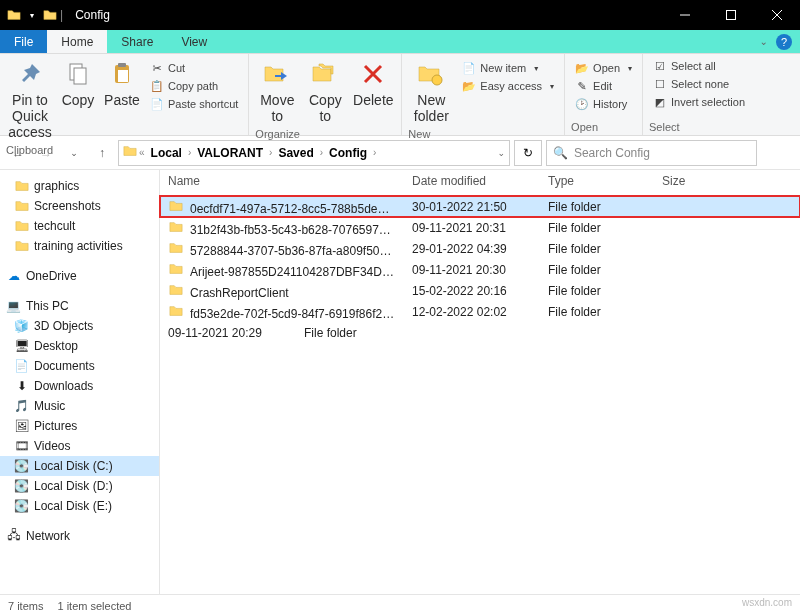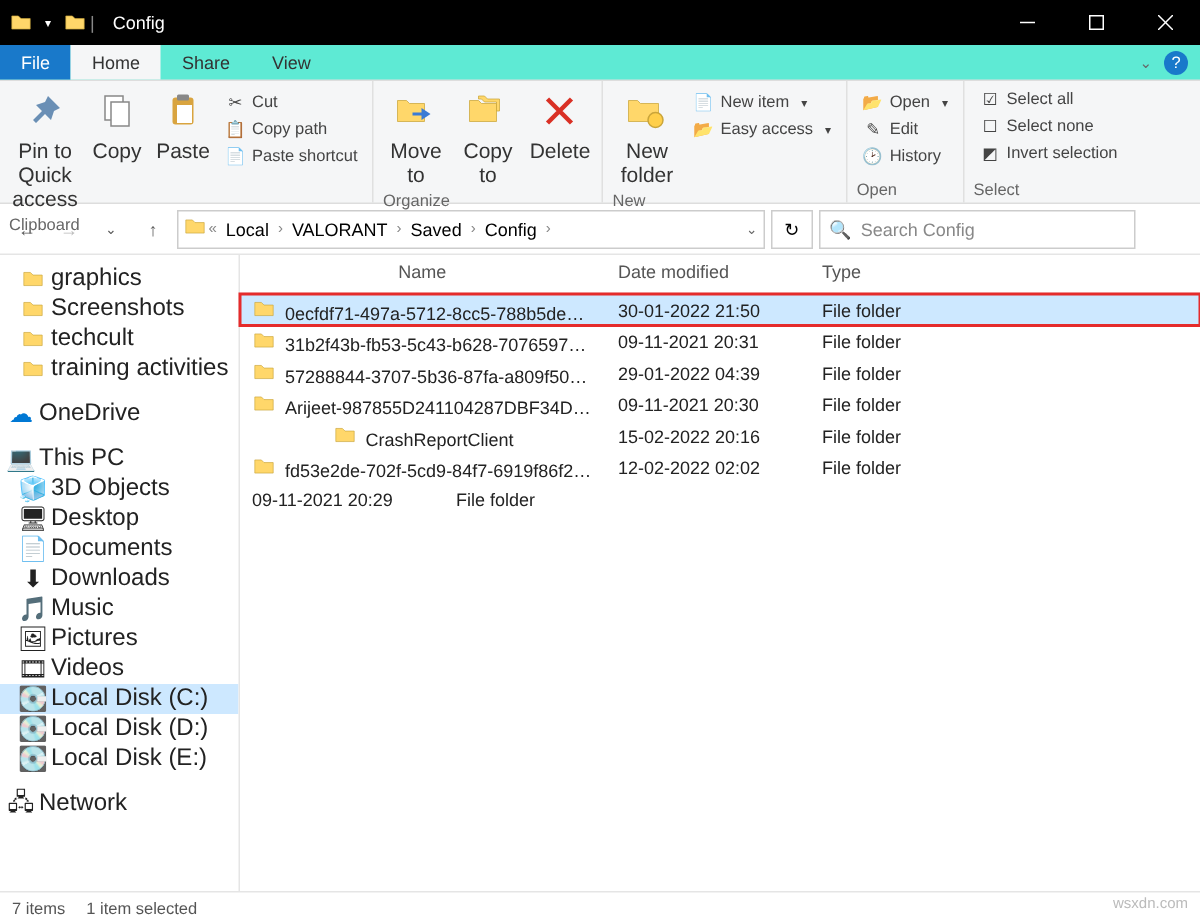--- a/index.html
+++ b/index.html
@@ -22,34 +22,34 @@
 .ribbon-group .group-label { font-size: 11px; color: #666; padding: 2px 0; }
 .big-btn { display: flex; flex-direction: column; align-items: center; width: 48px; padding: 2px; gap: 2px; }
 .big-btn .icon { width: 32px; height: 32px; display: flex; align-items: center; justify-content: center; }
 .big-btn .lbl { font-size: 14px; text-align: center; line-height: 1.15; color: #333; }
 .small-list { display: flex; flex-direction: column; gap: 2px; padding-top: 4px; }
 .small-item { display: flex; align-items: center; gap: 4px; font-size: 11px; color: #444; padding: 1px 4px; }
 .small-item .si-icon { width: 14px; height: 14px; display: inline-flex; align-items: center; justify-content: center; }
 .navbar { height: 34px; display: flex; align-items: center; padding: 0 6px; gap: 4px; border-bottom: 1px solid #e5e5e5; }
 .nav-btn { width: 24px; height: 24px; display: flex; align-items: center; justify-content: center; color: #555; }
 .addressbar { display:flex; align-items:center; flex: 0.62; height: 26px; border: 1px solid #ccc; padding: 0 4px; gap: 2px; }
-.crumb { font-size: 12px; padding: 0 4px; display: flex; align-items: center; gap: 4px; }
+.crumb { font-size: 12px; padding: 0 4px; display: flex; align-items: center; gap: 4px; font-weight: bold; }
 .crumb-sep { color: #888; font-size: 10px; }
 .refresh-box { width: 28px; height: 26px; border: 1px solid #ccc; display: flex; align-items: center; justify-content: center; }
 .searchbox { flex: 0.32; height: 26px; border: 1px solid #ccc; display: flex; align-items: center; padding: 0 6px; gap: 6px; color: #888; }
 .content { display: flex; height: 424px; }
 .sidebar { width: 160px; border-right: 1px solid #e5e5e5; padding: 6px 0; overflow: hidden; }
-.tree-item { display: flex; align-items: center; gap: 4px; padding: 2px 4px 2px 14px; font-size: 16px; color: #222; height: 20px; }
+.tree-item { display: flex; align-items: center; gap: 4px; padding: 2px 4px 2px 14px; font-size: 12px; color: #222; height: 20px; }
 .tree-item.sel { background: #cde8ff; }
 .tree-item .ti-icon { width: 16px; height: 16px; display: inline-flex; align-items: center; justify-content: center; }
 .tree-spacer { height: 10px; }
 .listview { flex: 1; display: flex; flex-direction: column; }
 .lv-header { display: flex; height: 26px; border-bottom: 1px solid #eee; font-size: 12px; color: #555; }
 .lv-header > div { padding: 4px 8px; border-right: 1px solid transparent; }
-.col-name { width: 244px; text-align: center; }
+.col-name { width: 244px; }
 .col-date { width: 136px; }
 .col-type { width: 114px; }
 .col-size { flex: 1; }
 .lv-rows { flex: 1; }
 .lv-row { display: flex; height: 21px; align-items: center; font-size: 12px; color: #222; }
 .lv-row .cell { padding: 0 8px; overflow: hidden; white-space: nowrap; text-overflow: ellipsis; }
 .lv-row.highlighted { outline: 2px solid #e52b2b; outline-offset: -1px; background: #cde8ff; }
 .row-icon { width: 16px; height: 16px; display: inline-flex; align-items: center; justify-content: center; margin-right: 6px; }
 .statusbar { height: 22px; border-top: 1px solid #e5e5e5; display: flex; align-items: center; padding: 0 8px; font-size: 11px; color: #555; gap: 14px; }
 .folder-svg { fill: #ffd76a; stroke: #caa53a; stroke-width: .5; }
@@ -375,20 +375,21 @@
         <span class="ti-icon">🖧</span>
         <span>Network</span>
       </div>
   </div>
 
   <div class="listview">
     <div class="lv-header">
       <div class="col-name">Name</div>
       <div class="col-date">Date modified</div>
       <div class="col-type">Type</div>
+      <div class="col-size">Size</div>
     </div>
     <div class="lv-rows" id="lv-rows">
         <div class="lv-row highlighted">
           <div class="cell col-name"><span class="row-icon">
               <svg width="14" height="14" viewBox="0 0 16 16">
                 <path class="folder-svg" d="M1 3h5l2 2h7v8H1z"></path>
               </svg>
             </span><span>0ecfdf71-497a-5712-8cc5-788b5de9652...</span></div>
           <div class="cell col-date">30-01-2022 21:50</div>
           <div class="cell col-type">File folder</div>

